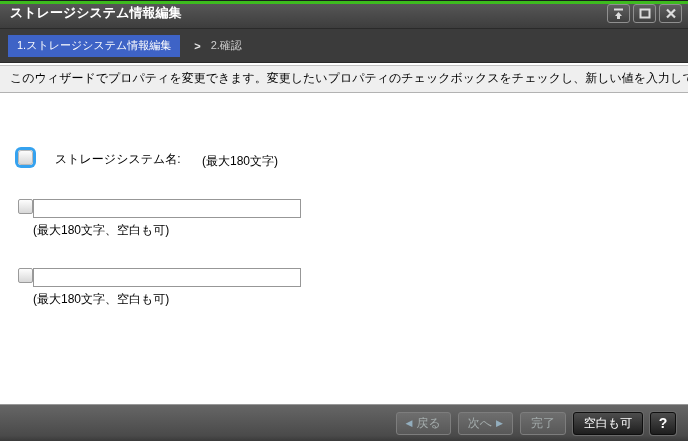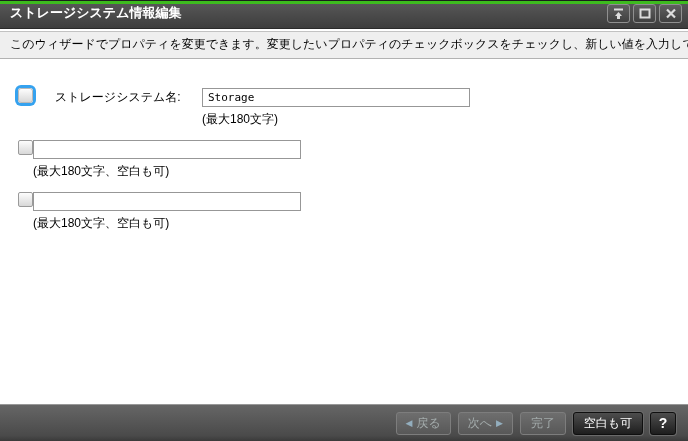--- a/index.html
+++ b/index.html
@@ -62,21 +62,21 @@
     margin-top: 2px;
     background: #efefef;
     border-top: 1px solid #c2c2c2;
     border-bottom: 1px solid #b2b2b2;
     padding: 4px 10px 5px 10px;
     font-size: 12px; color: #000000;
     white-space: nowrap;
   }
 
   .form { padding: 28px 0 0 18px; }
-  .form-row { display: flex; align-items: flex-start; margin-bottom: 11px; }
+  .form-row { display: flex; align-items: flex-start; margin-bottom: 11px; margin-top: 28px; }
 
   .checkbox {
     width: 15px; height: 15px;
     margin-top: 1px;
     background: linear-gradient(#fdfdfd, #d8d8d8);
     border: 1px solid #9a9a9a;
     border-radius: 2px;
     cursor: pointer;
   }
   .checkbox.focused {
@@ -173,31 +173,35 @@
       <span class="win-btn">
         <span>
           <svg width="12" height="11" viewBox="0 0 12 11">
             <path d="M2 1.5 L10 9.5 M10 1.5 L2 9.5" stroke="#dddddd" stroke-width="2.2" fill="none"></path>
           </svg>
         </span>
       </span>
     </span>
   </div>
 
+  <div class="breadcrumb-bar">
+    <span class="step-active">1.ストレージシステム情報編集</span>
+    <span class="step-sep">&gt;</span>
+    <span class="step-inactive">2.確認</span>
+  </div>
 
   <div class="body">
     <div class="instruction-bar">このウィザードでプロパティを変更できます。変更したいプロパティのチェックボックスをチェックし、新しい値を入力してください。</div>
 
     <div class="form">
 
       <div class="form-row">
         <span class="checkbox focused"></span>
         <span class="field-label">ストレージシステム名:</span>
         <span class="input-col">
-          <input class="text-input" type="text" value="Storage" style="">
           <div class="hint">(最大180文字)</div>
         </span>
       </div>
 
       <div class="form-row">
         <span class="checkbox"></span>
         <span class="input-col">
           <input class="text-input" type="text" value="" style="">
           <div class="hint">(最大180文字、空白も可)</div>
         </span>

